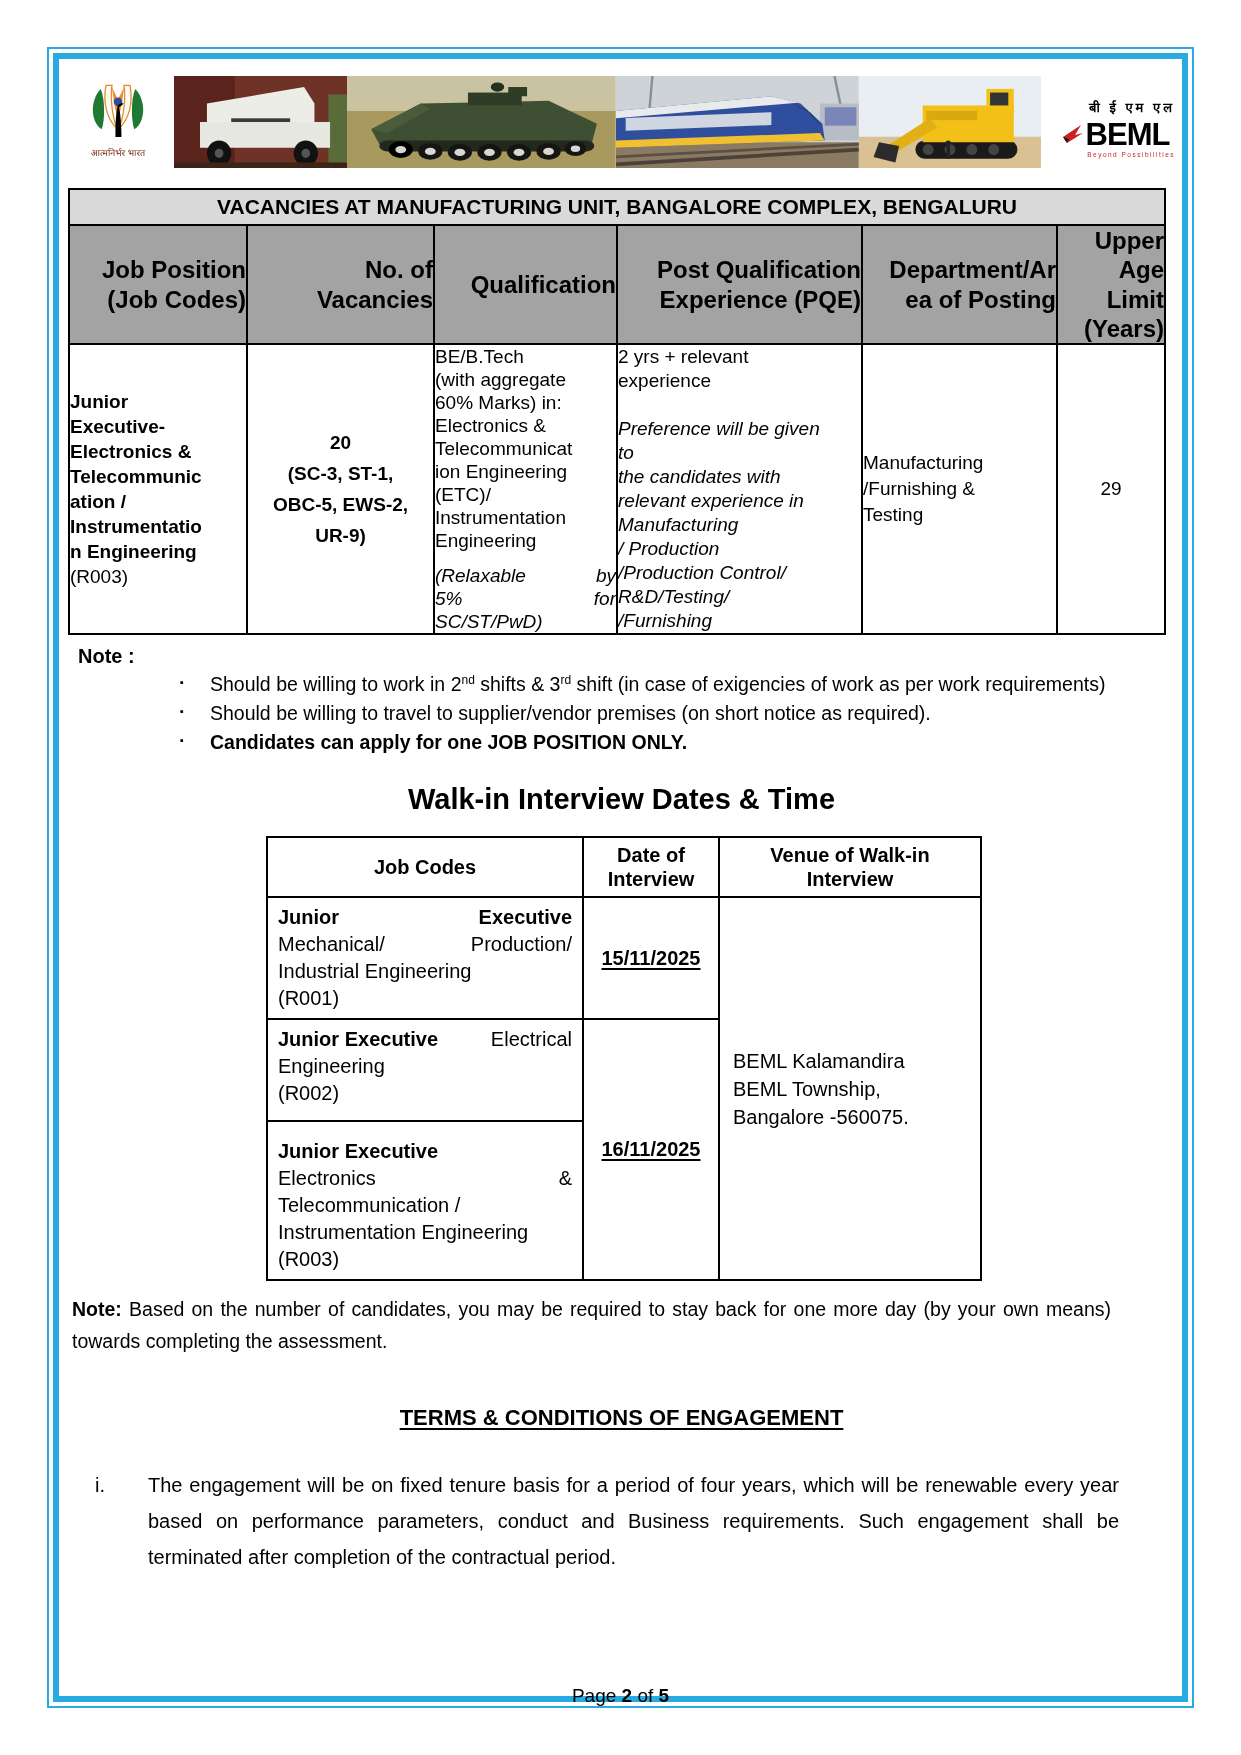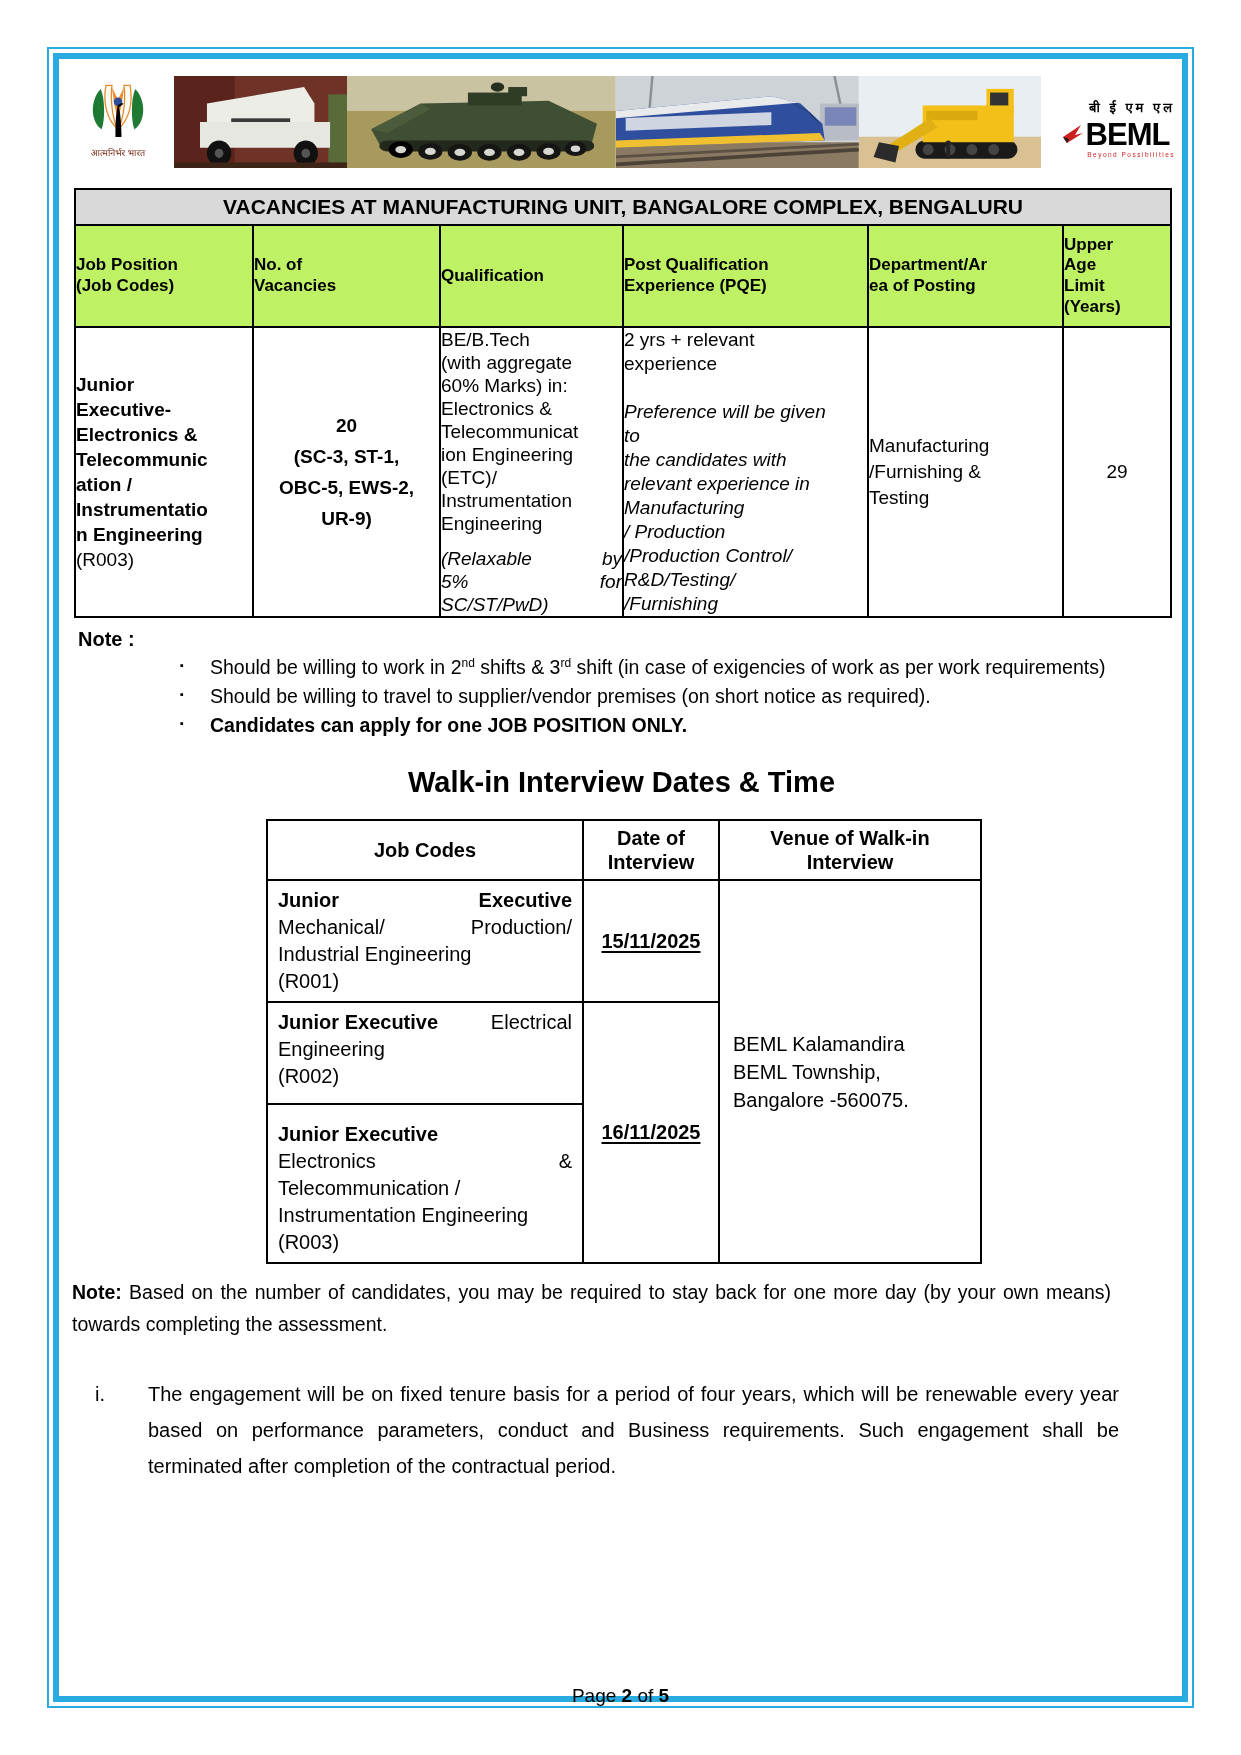--- a/index.html
+++ b/index.html
@@ -23,24 +23,24 @@
   .p1 { width:20%; } .p2 { width:31%; } .p3 { width:28%; } .p4 { width:21%; }
   .beml { width:120px; text-align:right; padding-top:22px; }
   .beml-hindi { font-size:13px; font-weight:bold; letter-spacing:3px; white-space:nowrap; }
   .beml-row { display:flex; align-items:center; justify-content:center; gap:1px; margin-top:1px; }
   .beml-row svg { width:24px; height:24px; }
   .beml-name { font-size:31px; font-weight:900; letter-spacing:-1px; }
   .beml-tagline { font-size:6.5px; color:#cc1f1f; letter-spacing:1.5px; margin-top:-2px; white-space:nowrap; }
 
   
   table { border-collapse:collapse; table-layout:fixed; }
-  .vac-table { width:1096px; margin:16px 0 0 12px; }
+  .vac-table { width:1096px; margin:16px 0 0 6px; }
   .vac-table th, .vac-table td { border:2px solid #000; padding:0; }
   .vt-title { background:#D9D9D9; font-weight:bold; font-size:21px; text-align:center; height:34px; vertical-align:middle; }
-  .vt-head th { background:#bef264; font-weight:bold; font-size:17px; text-align:left; vertical-align:middle; height:100px; line-height:1.22; white-space:pre-line; }
+  .vt-head th { background:#a3a3a3; font-weight:bold; font-size:24px; text-align:right; vertical-align:middle; height:100px; line-height:1.22; white-space:pre-line; }
   .ml { white-space:pre-line; }
   .cell-job { vertical-align:middle; padding:6px 4px 6px 8px; }
   .job-title { font-weight:bold; font-size:19px; line-height:25px; }
   .job-code { font-size:19px; line-height:25px; }
   .cell-vac { vertical-align:middle; text-align:center; font-weight:bold; font-size:19px; line-height:31px; }
   .cell-qual { vertical-align:top; padding:4px 7px; font-size:19px; line-height:23px; }
   .qual-note { font-style:italic; margin-top:12px; }
   .jline { display:flex; justify-content:space-between; }
   .cell-pqe { vertical-align:top; padding:8px 9px; font-size:19px; line-height:24px; }
   .pqe-pref { font-style:italic; margin-top:24px; }
@@ -361,20 +361,21 @@
           <div>(R003)</div>
         </td>
       </tr>
     </tbody>
       </table>
 
     <div class="note2">
       <span class="lbl">Note:</span><span> Based on the number of candidates, you may be required to stay back for one more day (by your own means) towards completing the assessment.</span>
     </div>
 
+    <div class="terms-heading">TERMS &amp; CONDITIONS OF ENGAGEMENT</div>
     <div class="term-item">
       <div class="term-no">i.</div>
       <div class="term-text">The engagement will be on fixed tenure basis for a period of four years, which will be renewable every year based on performance parameters, conduct and Business requirements. Such engagement shall be terminated after completion of the contractual period.</div>
     </div>
 
   </div>
 
   <div class="footer">
     <span>Page </span><span class="fb">2</span><span> of </span><span class="fb">5</span>
   </div>

